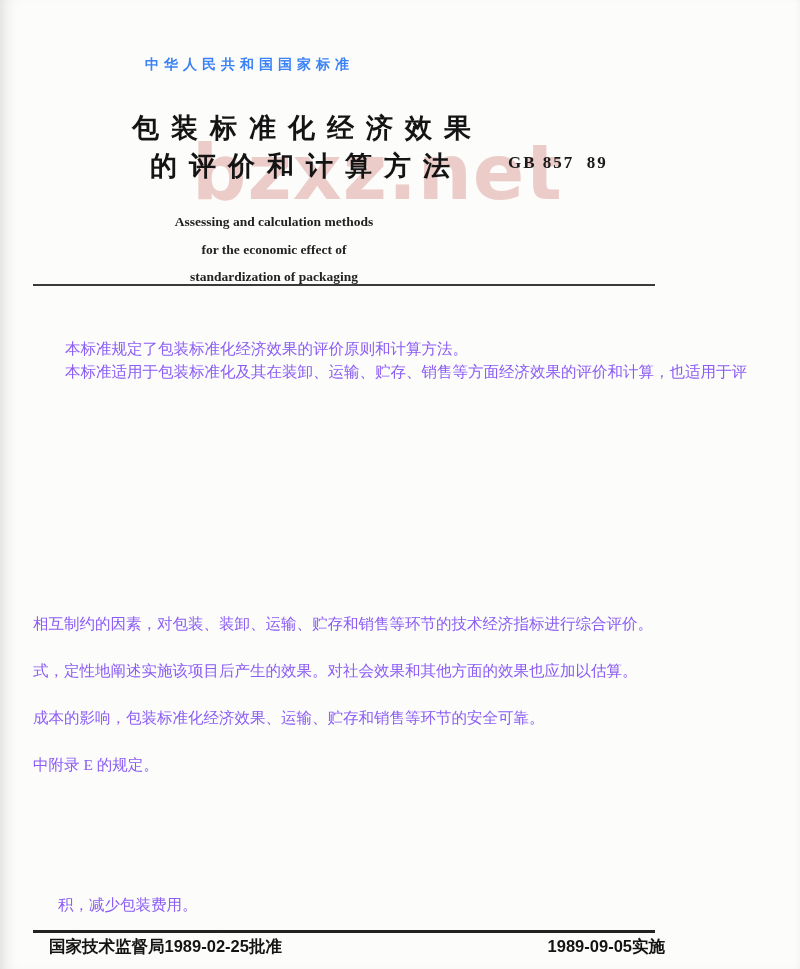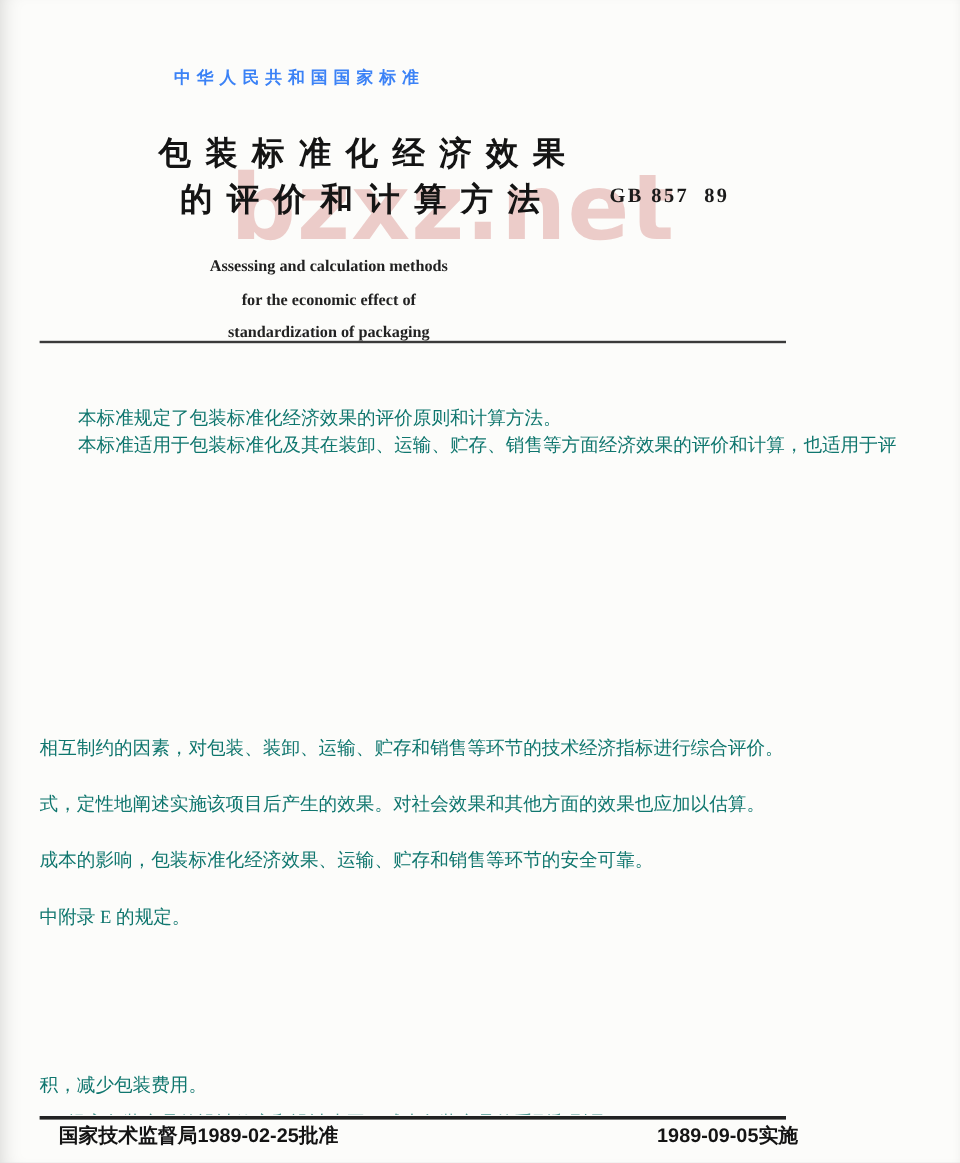--- a/index.html
+++ b/index.html
@@ -51,30 +51,30 @@
   .rule.bottom{ top:930px; height:2.5px; background:#222; }
   
   .section{ position:absolute; left:33px; width:737px; z-index:2; }
   .sec-head{
     font-family:"Liberation Sans", sans-serif;
     font-weight:bold; font-size:16px; color:#141414;
     height:23.5px; line-height:23.5px; white-space:pre; overflow:hidden;
   }
   .row{
     font-size:15.5px; height:23.5px; line-height:23.5px;
-    white-space:pre; overflow:hidden; color:#0f766e;
+    white-space:pre; overflow:hidden; color:#8b5cf6;
   }
   .row.indent{ padding-left:32px; }
   .ref-row{ padding-left:32px; }
   #sec1{ top:304px; } #sec1 .sec-head{ margin-bottom:9px; }
   #sec2{ top:414px; } #sec2 .sec-head{ margin-bottom:7px; }
   #sec3{ top:558px; } #sec3 .sec-head{ margin-bottom:7px; }
   #sec4{ top:824px; } #sec4 .sec-head{ margin-bottom:6px; }
   #sec4 .row{ height:21px; line-height:21px; }
-  #sec4 .row.tight{ height:17px; line-height:17px; }
+  #sec4 .row.tight{ height:17px; line-height:17px;margin-left:25px; }
   #sec4 .row.last{ height:16px; line-height:16px; }
   
   .footer{
     position:absolute; left:49px; top:936px; width:616px;
     display:flex; justify-content:space-between; z-index:3;
     font-family:"Liberation Sans", sans-serif;
     font-weight:bold; font-size:16.5px; color:#141414; white-space:pre;
   }
 </style>
 </head>

